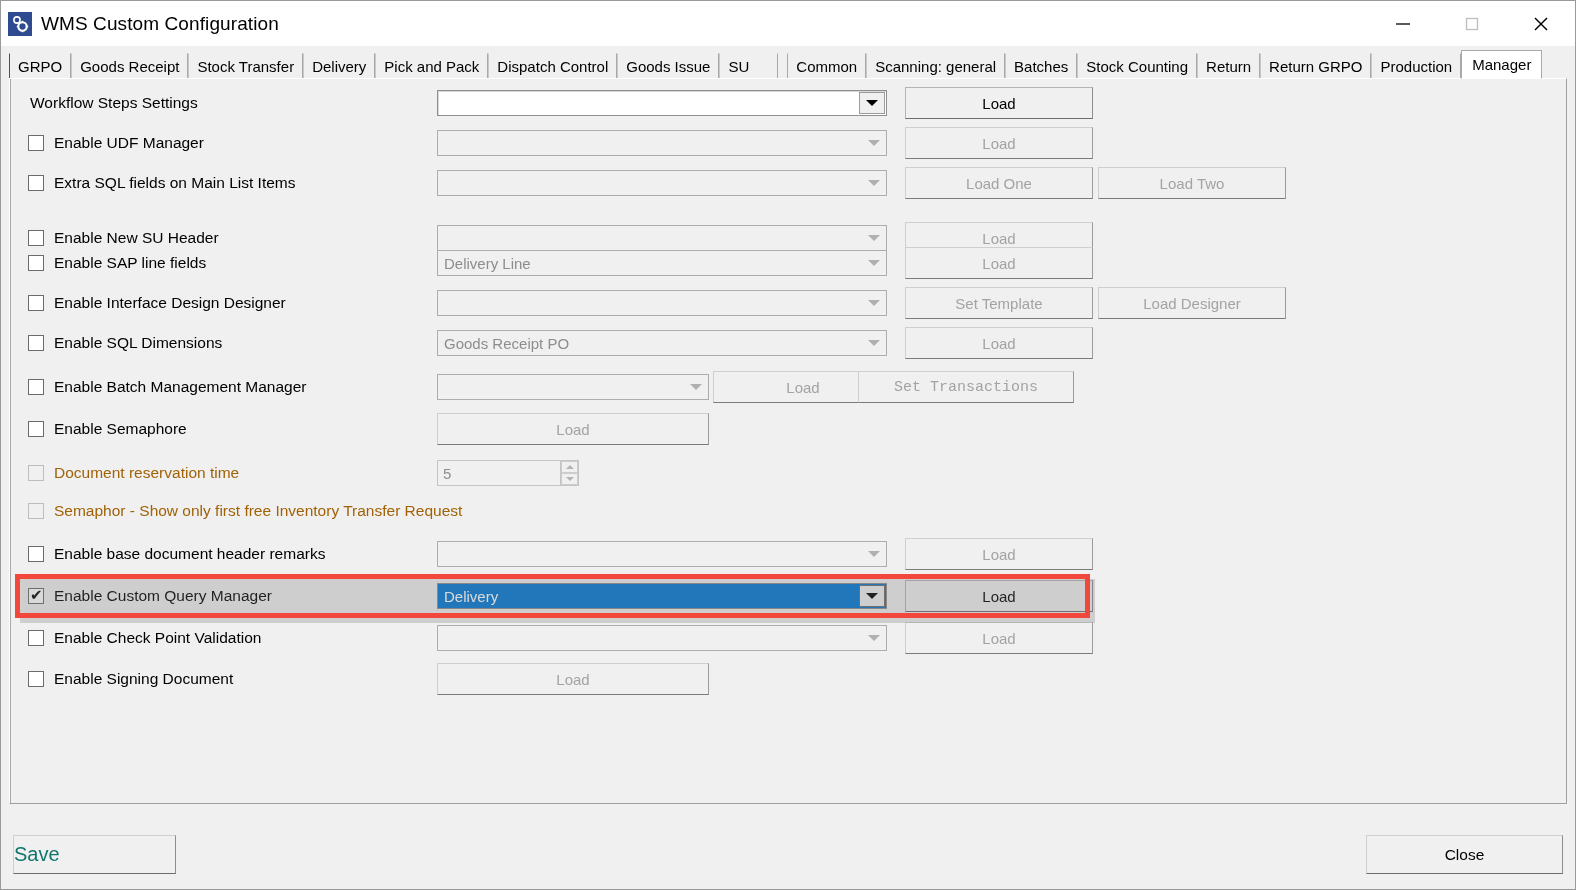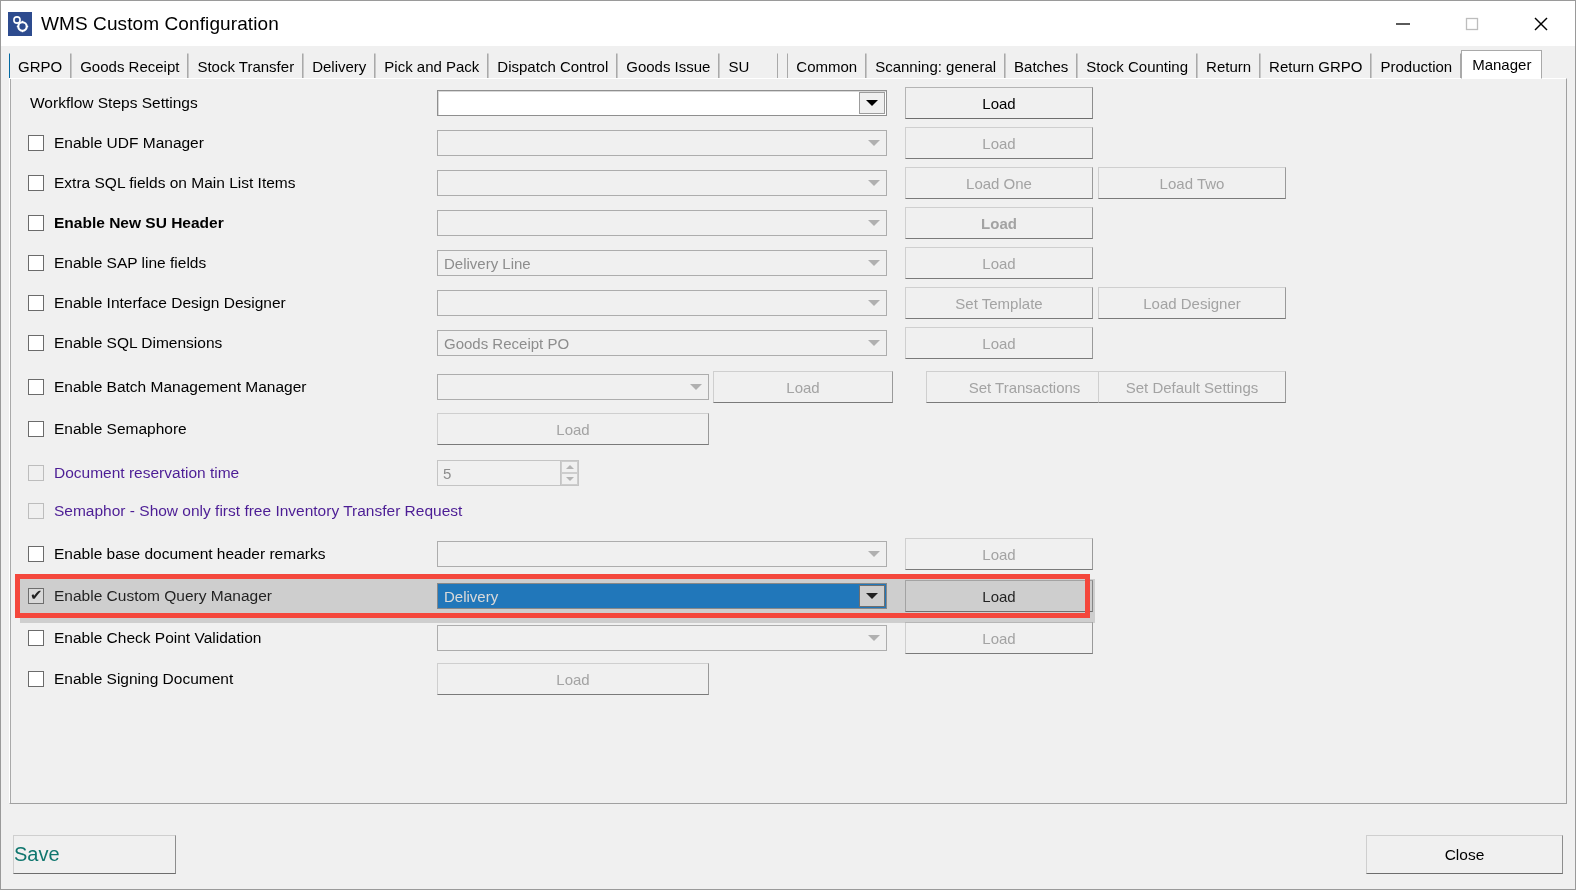--- a/index.html
+++ b/index.html
@@ -104,21 +104,21 @@
     left: 0; width: 100%; height: 40px;
     display: block;
   }
   .lbl {
     position: absolute; left: 44px; top: 50%;
     transform: translateY(-50%);
     font-size: 15.5px; color: #000;
     white-space: nowrap;
   }
   .lbl.plain { left: 20px; }
-  .lbl.disabled { color: #4c1d95; }
+  .lbl.disabled { color: #a16207; }
 
   
   .cbx {
     position: absolute; left: 18px; top: 50%;
     transform: translateY(-50%);
     width: 16px; height: 16px;
     background: #ffffff;
     border: 1px solid #6b6b6b;
   }
   .cbx.disabled { background: #f0f0f0; border-color: #bdbdbd; }
@@ -410,21 +410,21 @@
           </span>
       </div>
       <div class="btn" style="left:895px; width:188px;">
         <span>Load One</span>
       </div>
       <div class="btn" style="left:1088px; width:188px;">
         <span>Load Two</span>
       </div>
     </div>
 
-    <div class="row" style="top:124px;font-weight:bold;">
+    <div class="row" style="top:139px;">
       <span class="cbx"></span>
       <span class="lbl">Enable New SU Header</span>
       <div class="combo" style="left:427px; width:450px;">
         <span class="ctext"></span>
         <span class="arrowbox">
             <span class="arrow"></span>
           </span>
       </div>
       <div class="btn" style="left:895px; width:188px;">
         <span>Load</span>
@@ -481,25 +481,22 @@
       <span class="lbl">Enable Batch Management Manager</span>
       <div class="combo" style="left:427px; width:272px;">
         <span class="ctext"></span>
         <span class="arrowbox">
             <span class="arrow"></span>
           </span>
       </div>
       <div class="btn" style="left:703px; width:180px;">
         <span>Load</span>
       </div>
-      <div class="btn" style="left:916px; width:197px;">
+      <div class="btn" style="left:848px; width:216px;font-family:Liberation Mono, monospace;">
         <span>Set Transactions</span>
-      </div>
-      <div class="btn" style="left:1088px; width:188px;">
-        <span>Set Default Settings</span>
       </div>
     </div>
 
     <div class="row" style="top:330px;">
       <span class="cbx"></span>
       <span class="lbl">Enable Semaphore</span>
       <div class="btn" style="left:427px; width:272px;">
         <span>Load</span>
       </div>
     </div>

